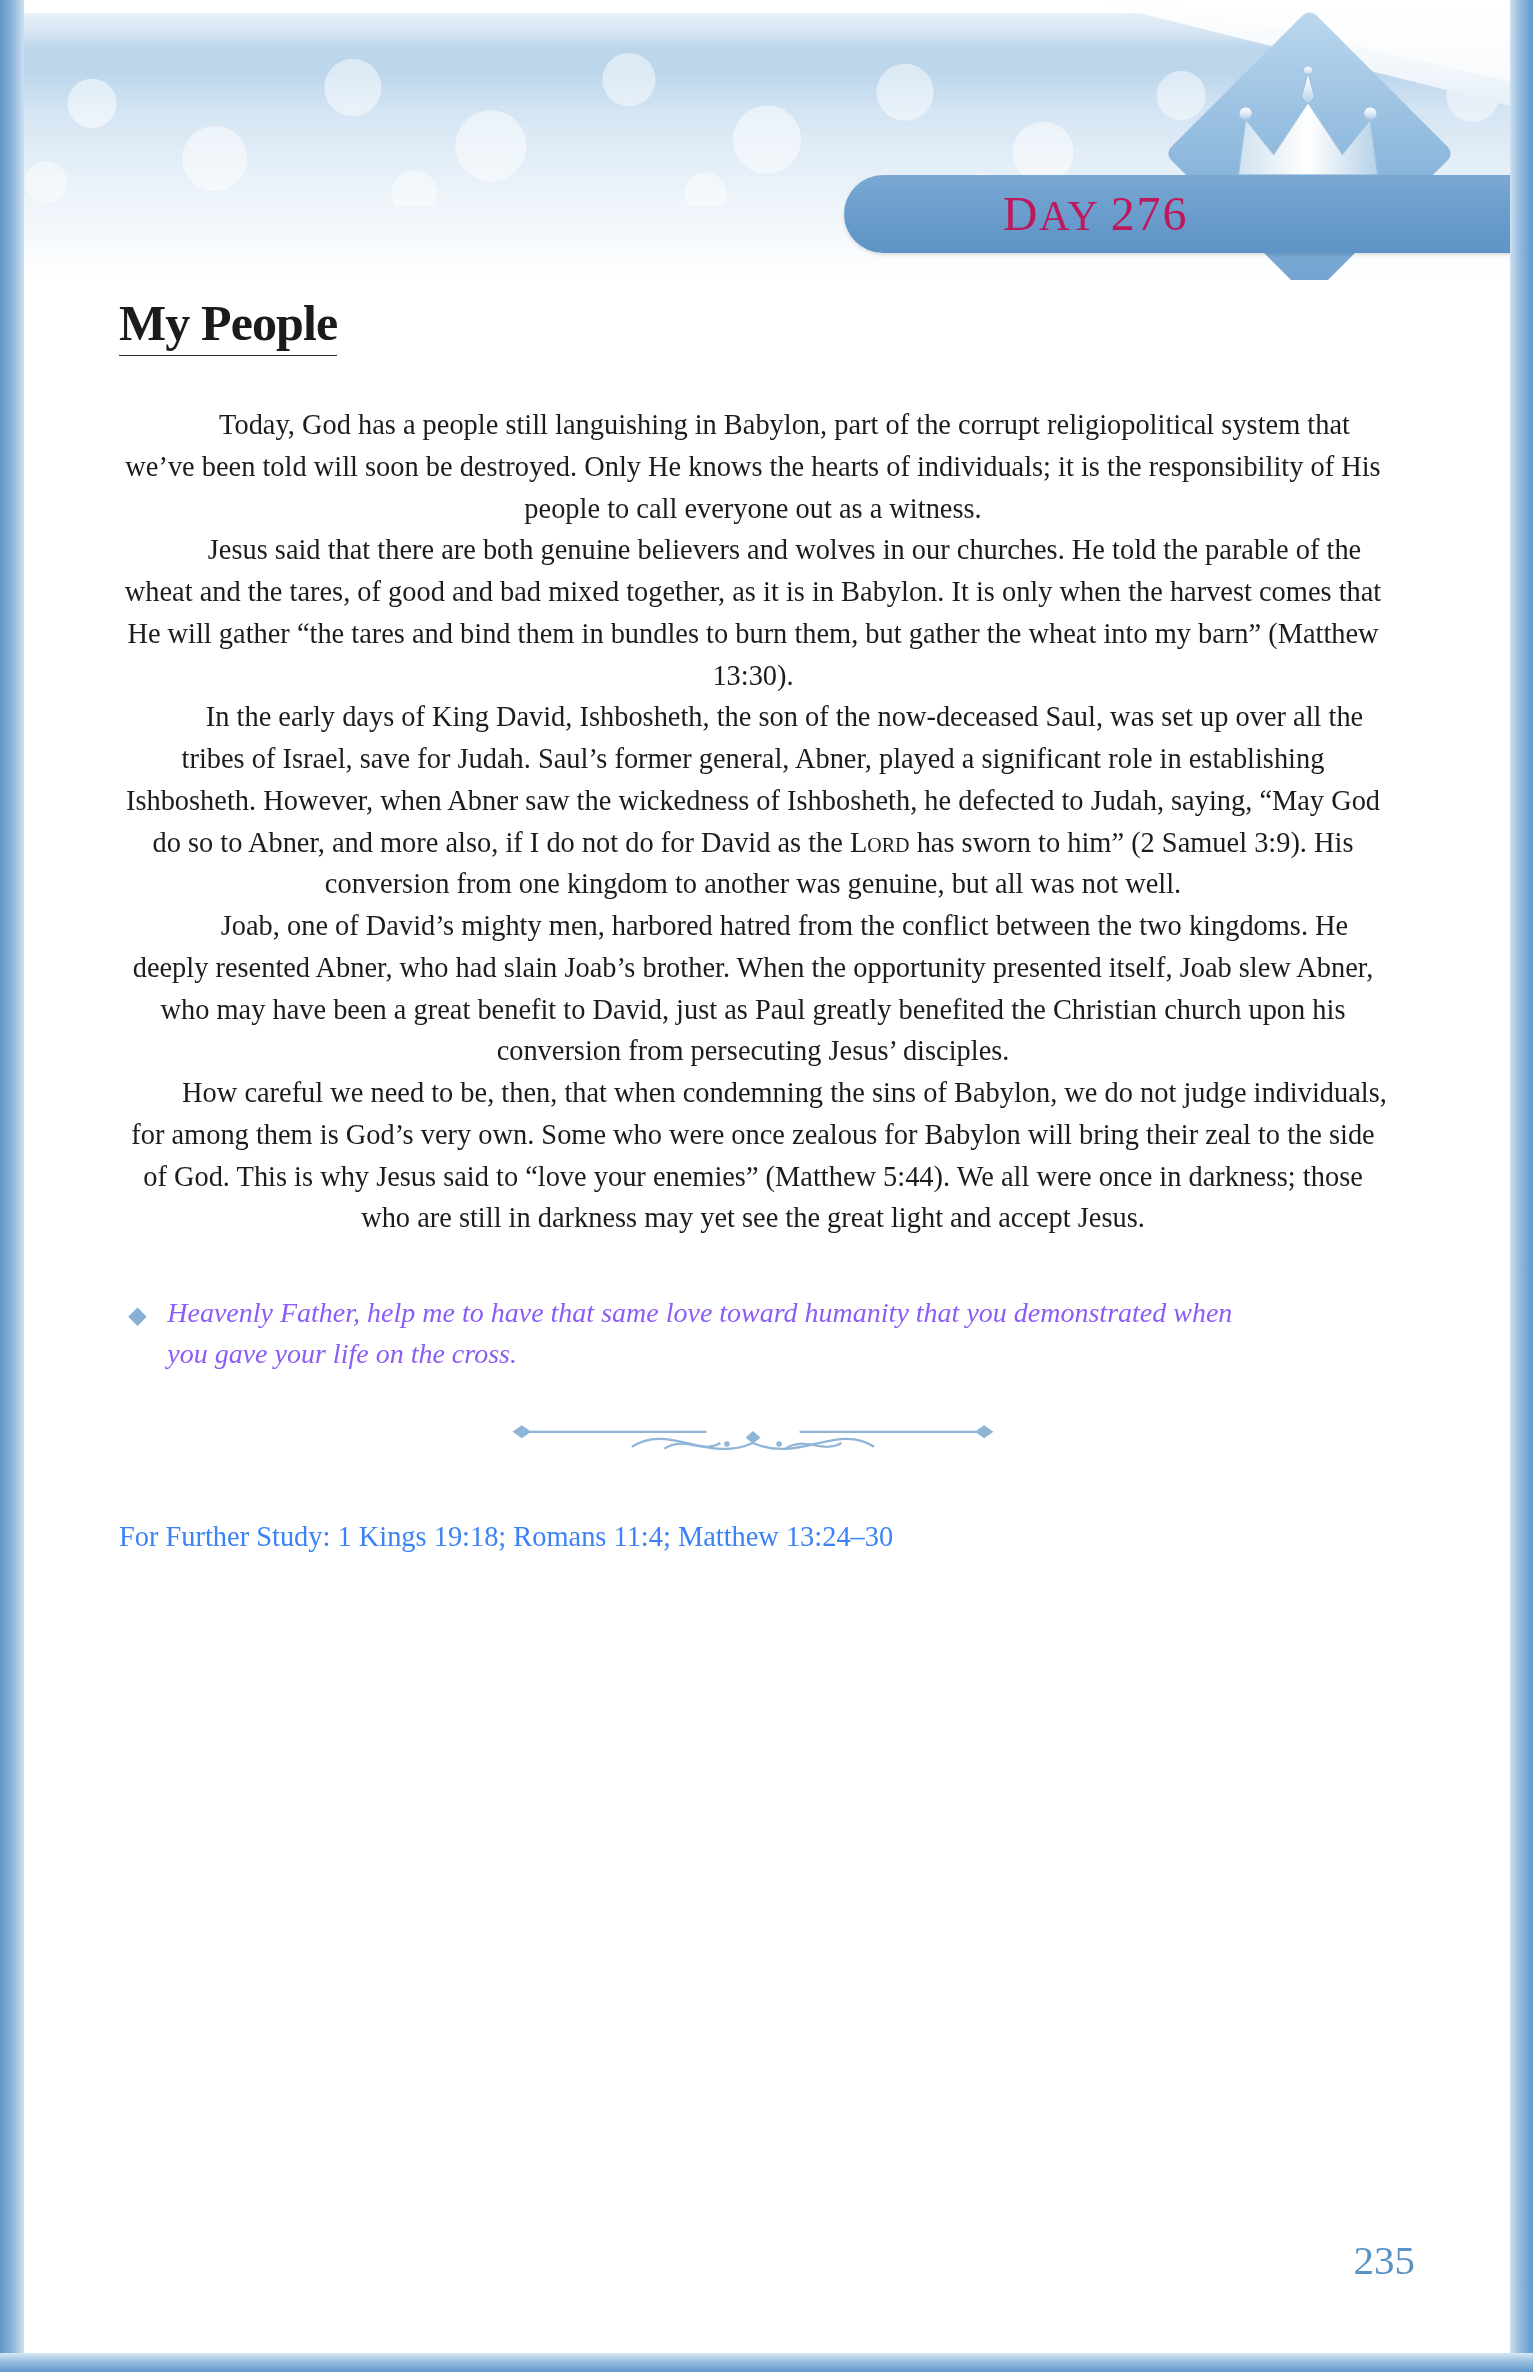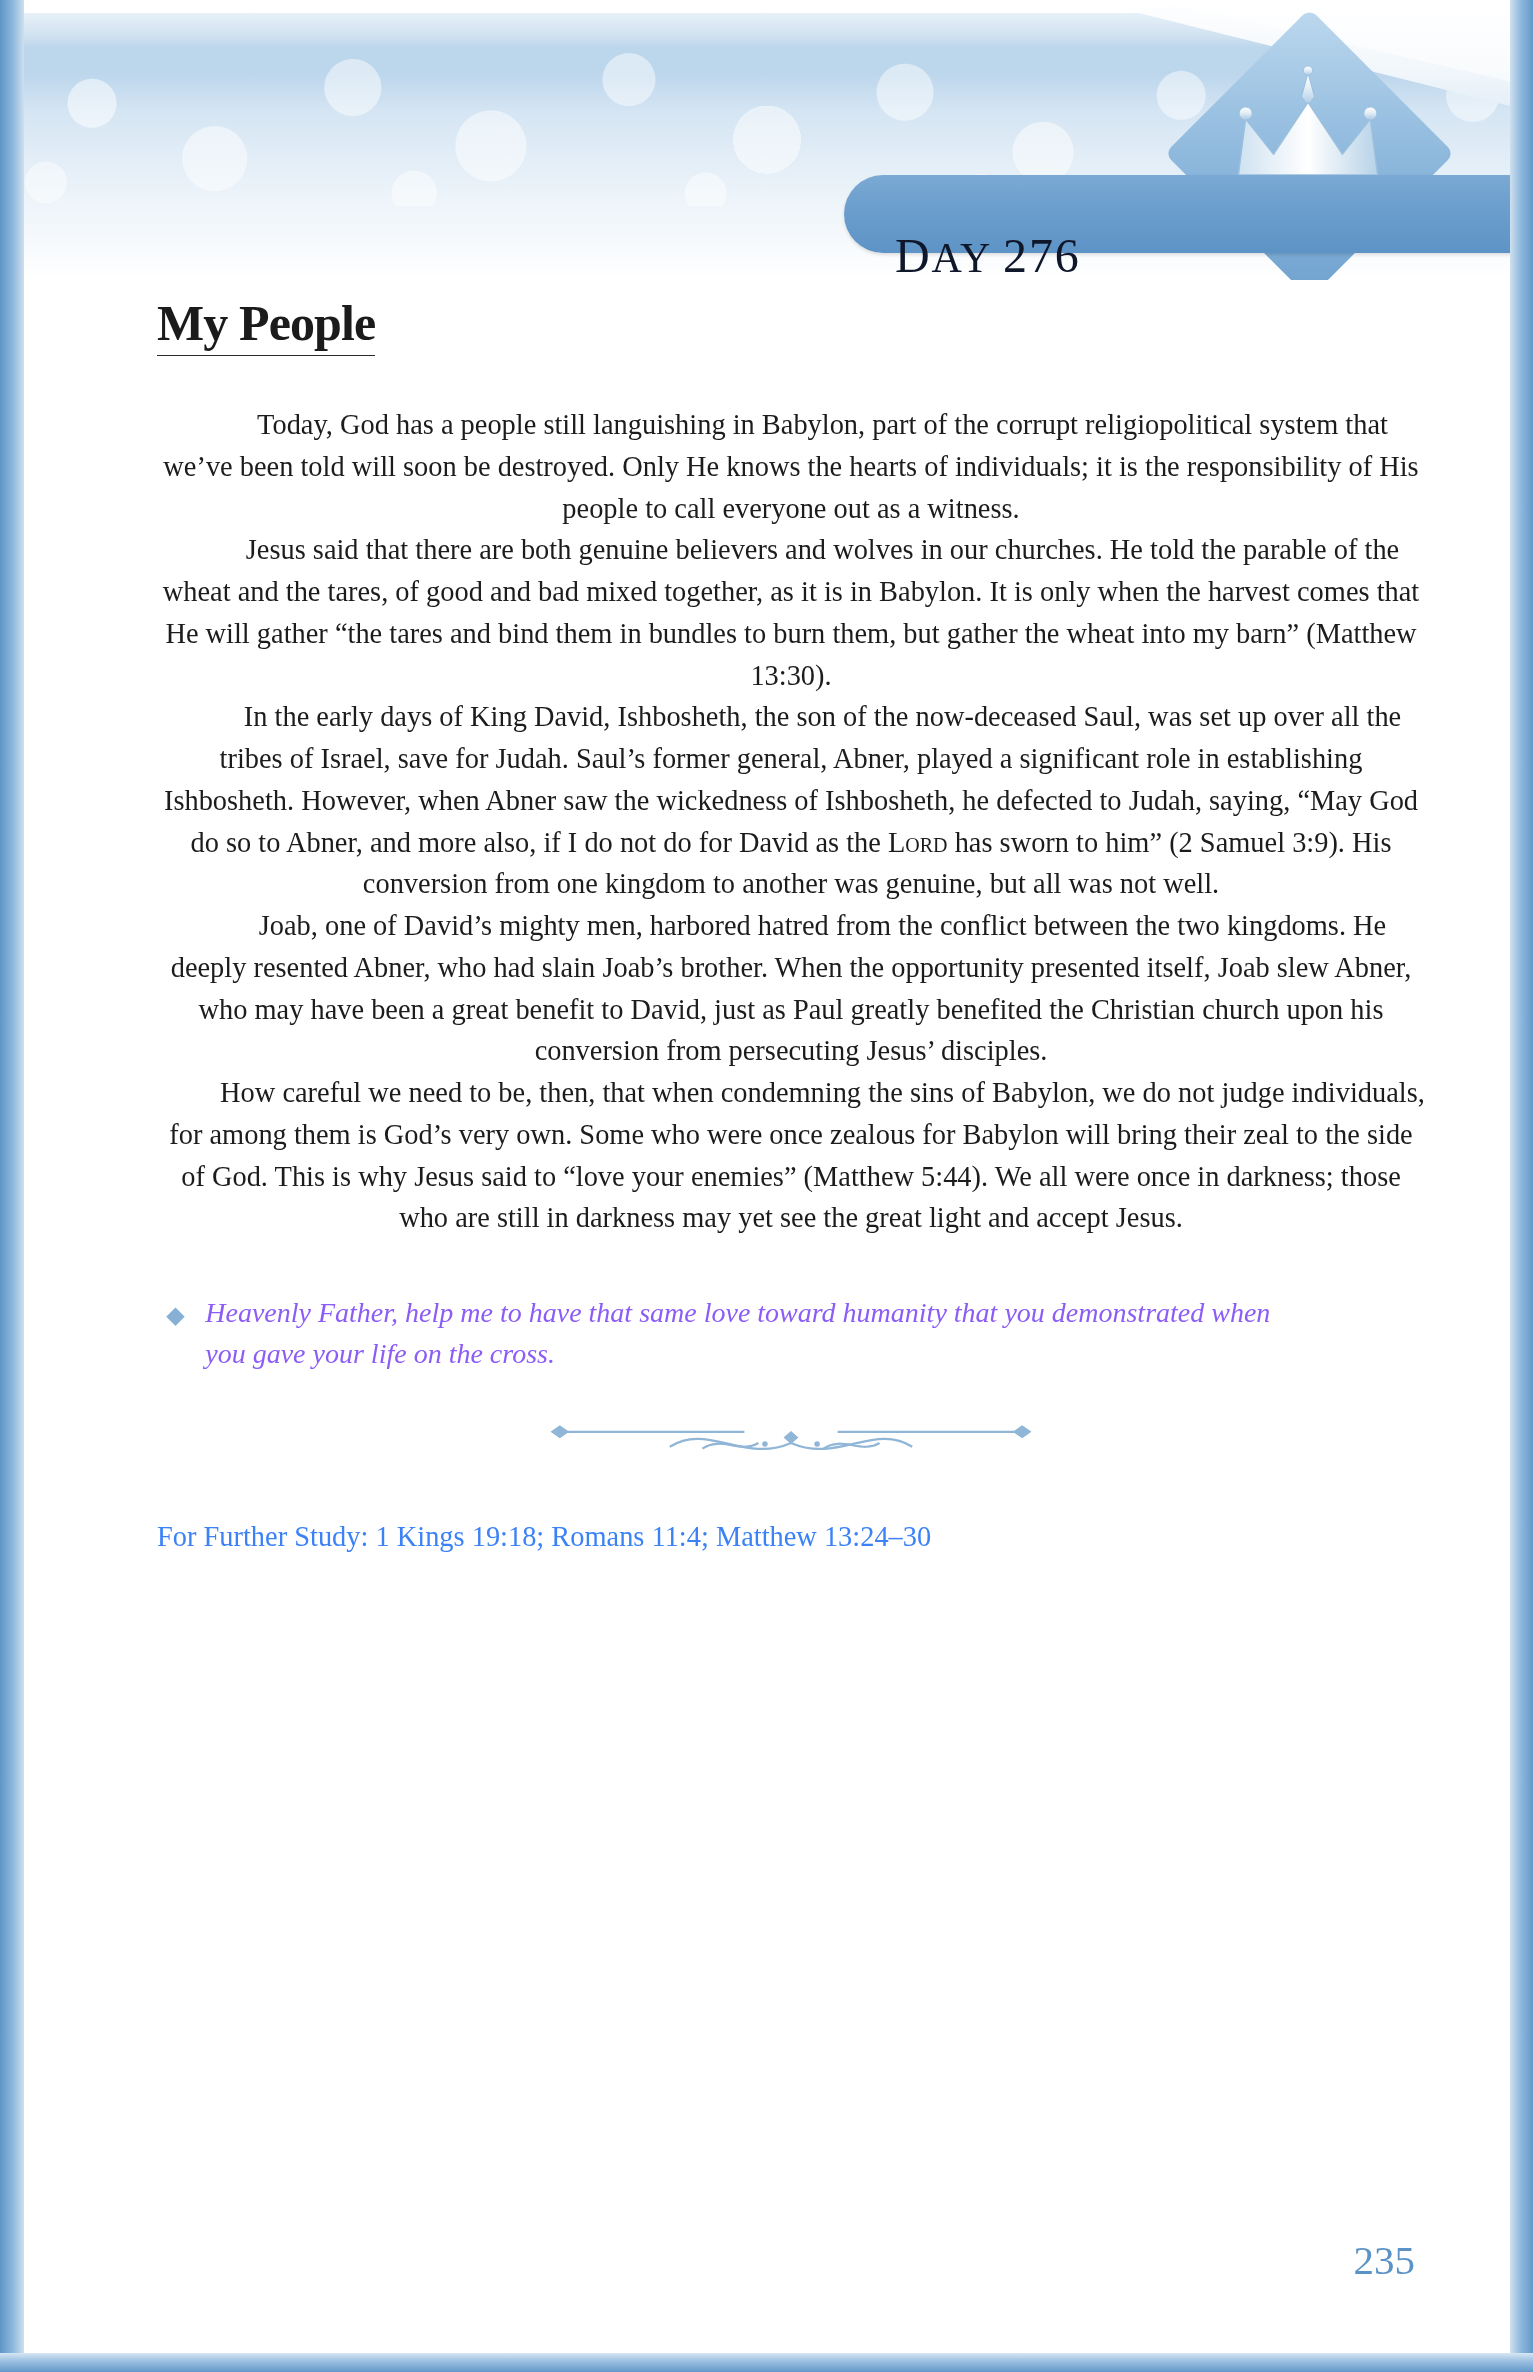--- a/index.html
+++ b/index.html
@@ -113,26 +113,26 @@
     height: 78px;
     background: linear-gradient(to bottom, #7aa9d3 0%, #6b9ecd 45%, #5e93c6 100%);
     border-radius: 39px 0 0 39px;
     box-shadow: 0 1.9px 3.7px rgba(0,0,0,.12);
   }
   .day-label {
     position: absolute;
     left: 895px;
     top: 186px;
     width: 401px;
-    color: #0f172a;
+    text-align: center;
+    color: #be185d;
     font-family: "Liberation Serif", serif;
     font-size: 42px;
     letter-spacing: 1.9px;
     font-variant: small-caps;
-    margin-top: 42px;
   }
   .day-label .big { font-size: 48px; }
 
   
   .diamond {
     position: absolute;
     left: 1207px;
     top: 51px;
     width: 205px;
     height: 205px;
@@ -148,21 +148,20 @@
     height: 149px;
   }
   .crown-wrap svg { display: block; }
 
   
   .content {
     position: absolute;
     left: 119px;
     top: 296px;
     width: 1296px;
-    margin-left: 38px;
   }
   .title {
     font-family: "Liberation Serif", serif;
     font-size: 50px;
     color: #1b1b1b;
     letter-spacing: -0.9px;
     margin: 0 0 7.5px 0;
     display: inline-block;
     border-bottom: 1.9px solid #2a2a2a;
     padding-bottom: 3.7px;

